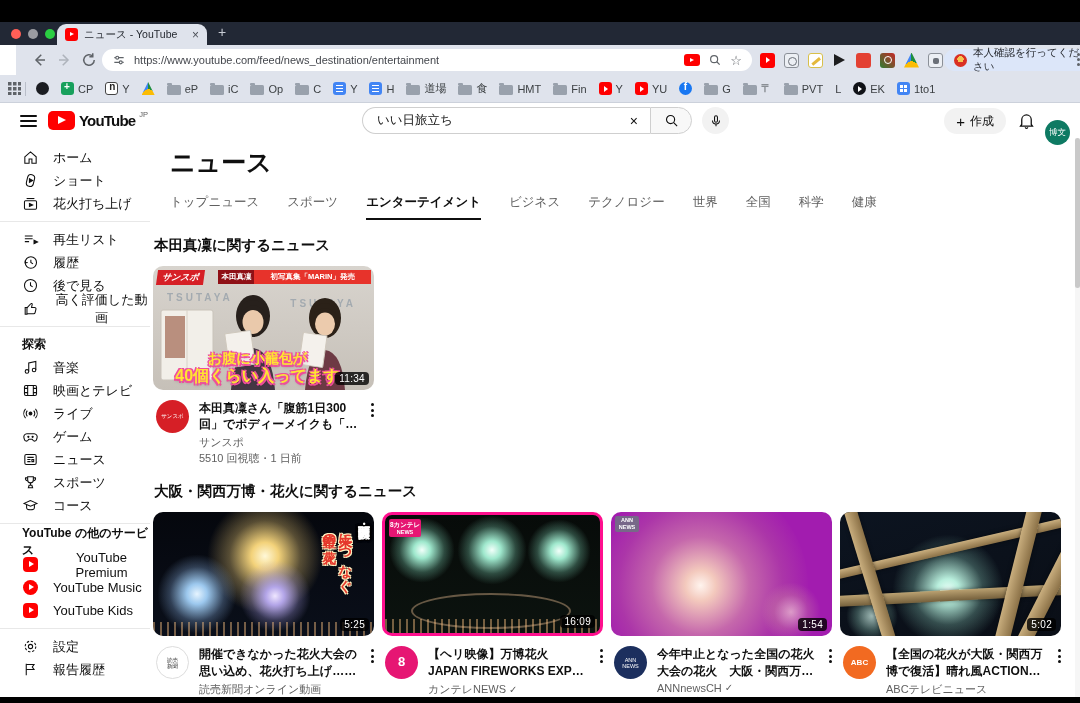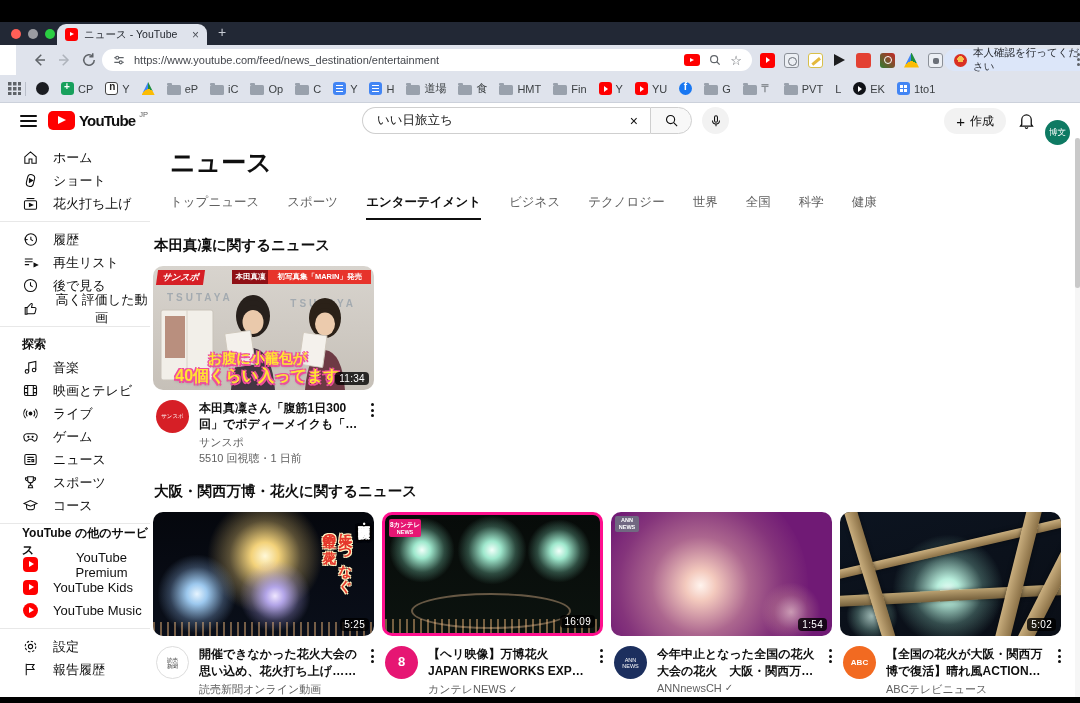--- a/index.html
+++ b/index.html
@@ -152,21 +152,21 @@
   .ckebab i{width:3px;height:3px;border-radius:50%;background:#0f0f0f;}
 
   
   .t-honda{background:linear-gradient(#d8d4ce 0%,#c6c0b8 100%);}
   .backdrop{position:absolute;font-size:10px;font-weight:bold;letter-spacing:3px;color:#939ea8;opacity:.75;}
   .bd1{left:14px;top:26px;}.bd2{right:18px;top:32px;}
   .sanspo{position:absolute;left:4px;top:4px;background:#d61f26;color:#fff;font-style:italic;font-weight:bold;
     font-size:9px;padding:1px 5px;transform:skewX(-8deg);}
   .banner{position:absolute;right:3px;top:4px;display:flex;font-size:7.5px;font-weight:bold;color:#fff;white-space:nowrap;}
   .banner .b1{background:#8f1016;padding:2px 3px;}
-  .banner .b2{background:#e7332b;padding:2px 9px;}
+  .banner .b2{background:#e7332b;padding:2px 16px;}
   .caption{position:absolute;left:0;right:12px;bottom:3px;text-align:center;font-weight:900;color:#ffe531;
     text-shadow:-1.5px -1.5px 0 #ef4d9b,1.5px -1.5px 0 #ef4d9b,-1.5px 1.5px 0 #ef4d9b,1.5px 1.5px 0 #ef4d9b,0 2px 3px rgba(60,0,30,.35);}
   .cap1{font-size:14px;}.cap2{font-size:16px;margin-top:-2px;}
 
   
   .burst{position:absolute;border-radius:50%;}
   .t-yomi{background:linear-gradient(#05070d,#0a0f1a);}
   .fa-gold{left:52px;top:-16px;width:120px;height:120px;background:radial-gradient(circle,#fff8d8 0%,#f3d27a 16%,rgba(240,205,120,.35) 42%,transparent 68%);}
   .fa-b1{left:4px;top:42px;width:80px;height:80px;background:radial-gradient(circle,#e6f4ff 0%,#9cc8ee 18%,rgba(140,180,230,.3) 48%,transparent 70%);}
   .fa-b2{left:86px;top:48px;width:72px;height:72px;background:radial-gradient(circle,#efe6ff 0%,#b3a5e8 18%,rgba(160,150,220,.3) 48%,transparent 70%);}
@@ -176,21 +176,21 @@
   .fa-vwhite{right:3px;top:5px;font-size:12px;color:#fff;text-shadow:0 0 3px #000,0 0 3px #000;}
   .fa-vred{right:21px;top:12px;font-size:13.5px;font-weight:900;color:#e5372b;
     text-shadow:-1px -1px 0 #fff0c0,1px -1px 0 #fff0c0,-1px 1px 0 #fff0c0,1px 1px 0 #fff0c0;}
   .t-kan{background:linear-gradient(#070b09,#0c130f);border:3px solid #ff0f8e;}
   .fb-t{background:radial-gradient(circle,#f2fffa 0%,#9fe8cd 18%,rgba(130,215,185,.3) 48%,transparent 70%);}
   .fb1{left:4px;top:2px;width:66px;height:66px;}.fb2{left:72px;top:0px;width:70px;height:70px;}.fb3{left:142px;top:4px;width:64px;height:64px;}
   .ring{position:absolute;bottom:4px;left:26px;width:160px;height:36px;border:2px solid rgba(215,175,135,.45);border-radius:50%;}
   .kanlogo{position:absolute;left:4px;top:4px;width:32px;background:#e61673;border-radius:2px;color:#fff;
     font-weight:bold;text-align:center;padding:2px 0;line-height:1.1;}
   .kl1{font-size:6.5px;}.kl2{font-size:5.5px;}
-  .t-ann{background:#701a75;text-decoration:underline;}
+  .t-ann{background:#a21caf;text-decoration:underline;}
   .fc-big{left:-18px;top:-34px;width:215px;height:215px;background:radial-gradient(circle,#fff4ee 0%,#f3c9bd 10%,rgba(232,178,168,.5) 32%,rgba(205,145,145,.22) 54%,transparent 72%);}
   .fc-sm{left:150px;top:70px;width:60px;height:60px;background:radial-gradient(circle,rgba(255,230,220,.6) 0%,rgba(220,170,160,.25) 40%,transparent 70%);}
   .annlogo{position:absolute;left:4px;top:4px;width:24px;background:rgba(110,115,130,.85);border-radius:2px;
     color:#fff;font-weight:bold;text-align:center;line-height:1.2;padding:1px 0;font-size:5.5px;white-space:pre-line;}
   .t-abc{background:linear-gradient(160deg,#0c1420,#0a0e16);}
   .fd1{left:52px;top:22px;width:112px;height:112px;background:radial-gradient(circle,#eafff8 0%,#b9efdd 14%,rgba(150,220,200,.3) 44%,transparent 70%);}
   .fd2{left:6px;top:78px;width:52px;height:52px;background:radial-gradient(circle,rgba(220,255,245,.7) 0%,rgba(160,225,205,.3) 40%,transparent 70%);}
   .beam{position:absolute;background:linear-gradient(90deg,#c9ae7e,#8a7046);box-shadow:0 0 4px rgba(0,0,0,.5);}
   .be1{width:15px;height:160px;right:36px;top:-14px;transform:rotate(14deg);}
   .be2{width:15px;height:150px;right:-2px;top:-8px;transform:rotate(27deg);}
@@ -444,39 +444,39 @@
               <path d="M6.5 5 H17.5"></path>
               <path d="M10.5 12 L15 14 L10.5 16 Z" fill="#0f0f0f"></path>
             </svg>
           </span>
         <span>花火打ち上げ</span>
       </div>
       <div class="sdiv"></div>
       <div class="srow">
         <span class="ico">
             <svg viewBox="0 0 24 24" fill="none" stroke="#0f0f0f" stroke-width="1.5">
+              <path d="M4 7 H15 M4 11 H15 M4 15 H10"></path>
+              <path d="M17 13 L22 15.5 L17 18 Z" fill="#0f0f0f"></path>
+            </svg>
+          </span>
+        <span>再生リスト</span>
+      </div>
+      <div class="srow">
+        <span class="ico">
+            <svg viewBox="0 0 24 24" fill="none" stroke="#0f0f0f" stroke-width="1.5">
               <circle cx="12.5" cy="12" r="8"></circle>
               <path d="M12.5 8 V12 L15.5 14"></path>
               <path d="M4.5 9 L4.5 12.5 L8 12"></path>
             </svg>
           </span>
         <span>履歴</span>
       </div>
       <div class="srow">
         <span class="ico">
             <svg viewBox="0 0 24 24" fill="none" stroke="#0f0f0f" stroke-width="1.5">
-              <path d="M4 7 H15 M4 11 H15 M4 15 H10"></path>
-              <path d="M17 13 L22 15.5 L17 18 Z" fill="#0f0f0f"></path>
-            </svg>
-          </span>
-        <span>再生リスト</span>
-      </div>
-      <div class="srow">
-        <span class="ico">
-            <svg viewBox="0 0 24 24" fill="none" stroke="#0f0f0f" stroke-width="1.5">
               <circle cx="12" cy="12" r="8.5"></circle>
               <path d="M12 7.5 V12 L15 14"></path>
             </svg>
           </span>
         <span>後で見る</span>
       </div>
       <div class="srow">
         <span class="ico">
             <svg viewBox="0 0 24 24" fill="none" stroke="#0f0f0f" stroke-width="1.5">
               <path d="M7 10.5 V20 H4.5 V10.5 Z"></path>
@@ -560,29 +560,29 @@
         <span>YouTube の他のサービス</span>
       </div>
       <div class="srow">
         <span class="ico">
             <span class="svc"></span>
           </span>
         <span>YouTube Premium</span>
       </div>
       <div class="srow">
         <span class="ico">
+            <span class="svc round"></span>
+          </span>
+        <span>YouTube Music</span>
+      </div>
+      <div class="srow">
+        <span class="ico">
             <span class="svc"></span>
           </span>
         <span>YouTube Kids</span>
-      </div>
-      <div class="srow">
-        <span class="ico">
-            <span class="svc round"></span>
-          </span>
-        <span>YouTube Music</span>
       </div>
       <div class="sdiv"></div>
       <div class="srow">
         <span class="ico">
             <svg viewBox="0 0 24 24" fill="none" stroke="#0f0f0f" stroke-width="1.5">
               <circle cx="12" cy="12" r="3"></circle>
               <circle cx="12" cy="12" r="7.5" stroke-dasharray="3.4 2.4"></circle>
             </svg>
           </span>
         <span>設定</span>

